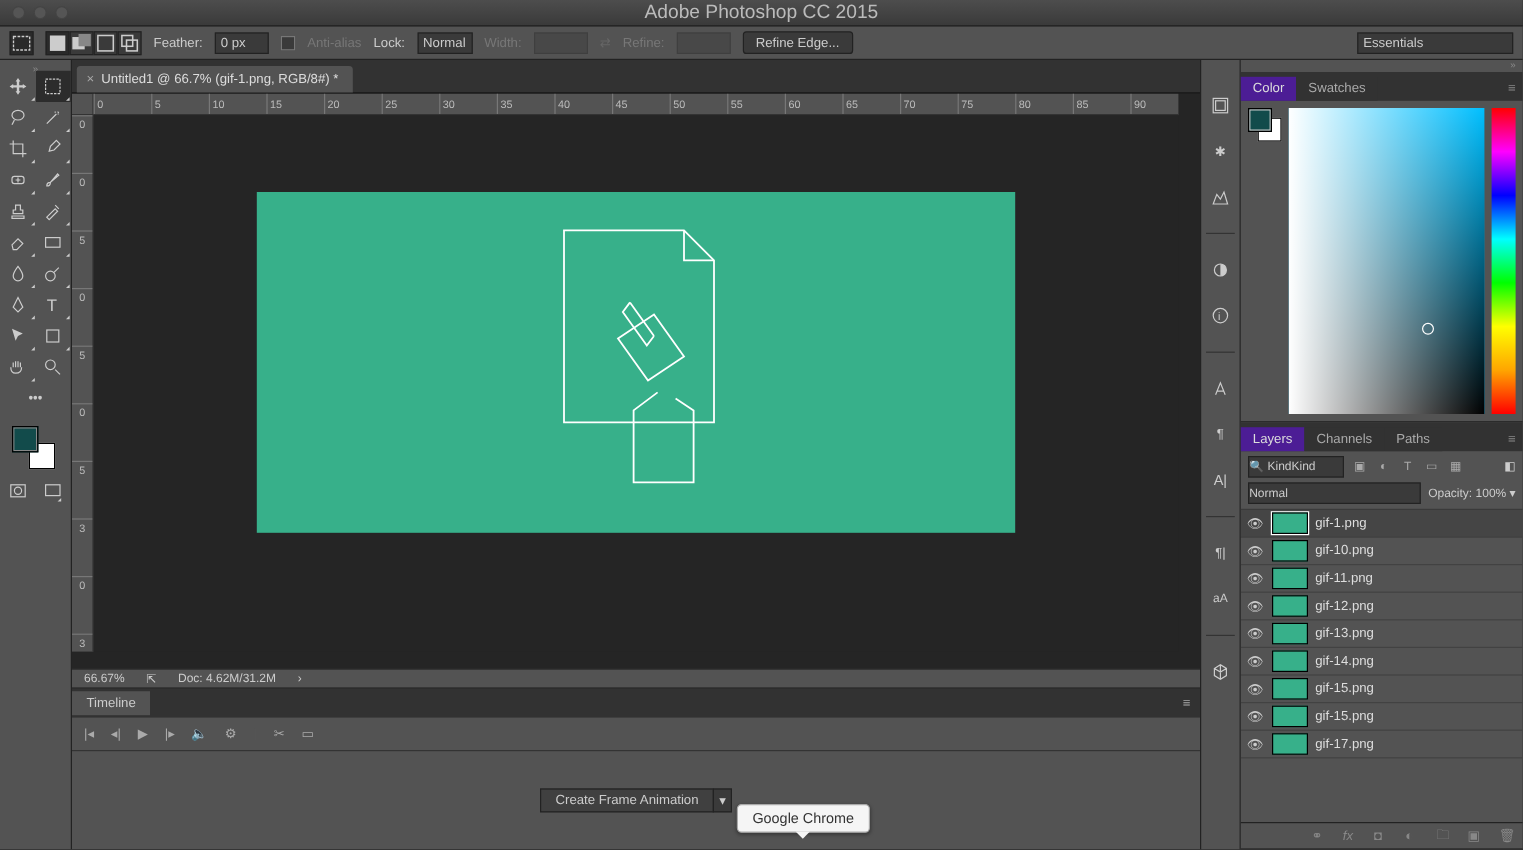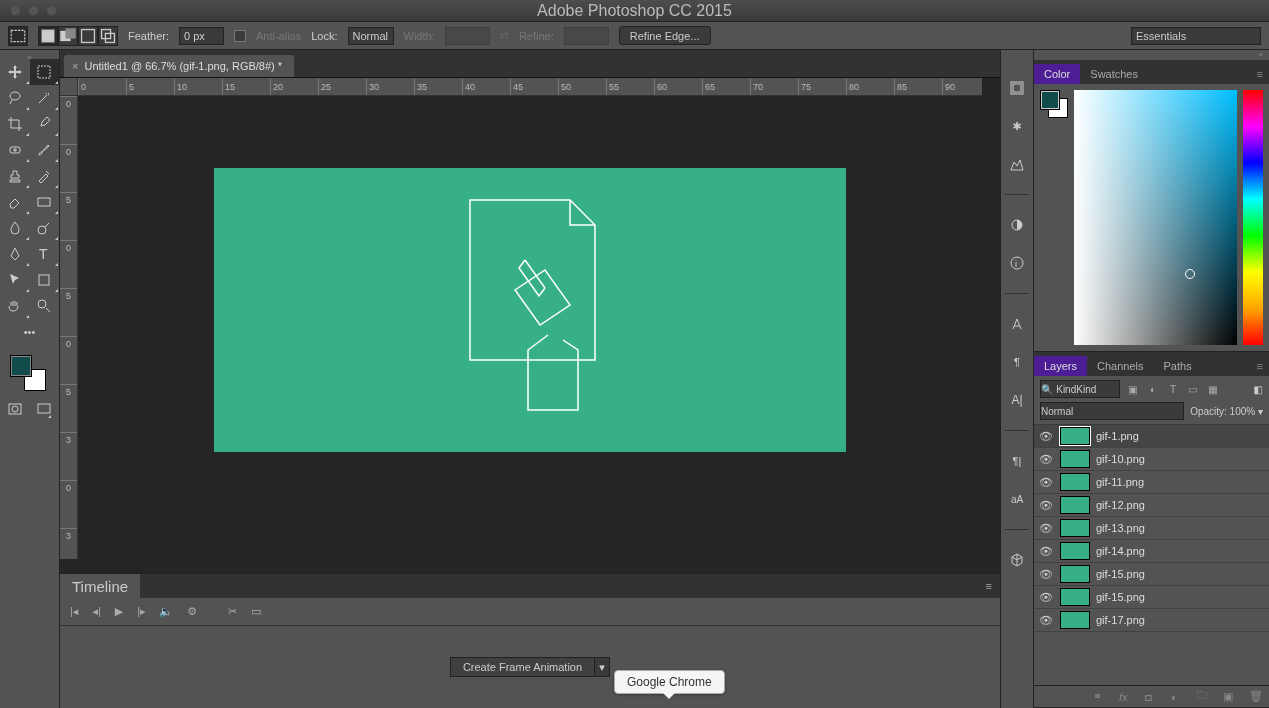--- a/index.html
+++ b/index.html
@@ -51,21 +51,21 @@
 .ruler-v div{height:48px; border-top:1px solid #777; padding-top:2px; text-align:center;}
 .ruler-corner{position:absolute;top:0;left:0;width:18px;height:18px;background:#535353;border-right:1px solid #333;border-bottom:1px solid #333;}
 .canvas-bg { position:absolute; top:18px; left:18px; right:18px; bottom:14px; background:#252525; display:flex; align-items:center; justify-content:center;}
 .artboard { width:632px; height:284px; background:#37b08a; position:relative; top:-18px;}
 .artboard svg{ position:absolute; left:50%; top:50%; transform:translate(-50%,-50%);}
 .status-bar { height:16px; background:#535353; border-top:1px solid #222; display:flex; align-items:center; padding:0 10px; gap:18px; color:#ccc; font-size:10px;}
 
 
 .timeline { height:135px; background:#535353; border-top:1px solid #222; display:flex; flex-direction:column;}
 .tl-tabrow{height:24px; background:#323232; display:flex; align-items:center;}
-.tl-tab{background:#535353; padding:4px 12px; font-size:15px;}
+.tl-tab{background:#535353; padding:4px 12px; font-size:11px;}
 .tl-tab.active{background:#535353;}
 .tl-menu{margin-left:auto; padding-right:8px; color:#aaa;}
 .tl-controls{height:28px; display:flex; align-items:center; gap:14px; padding:0 10px; border-bottom:1px solid #333; color:#aaa;}
 .tl-body{ flex:1; display:flex; align-items:center; justify-content:center;}
 .tl-body button{ background:#404040; border:1px solid #222; color:#ccc; padding:3px 12px; font-size:11px;}
 .tl-right-dd{ width:16px; height:20px; border:1px solid #222; background:#3a3a3a; margin-left:-1px; display:flex;align-items:center;justify-content:center;}
 
 
 .dockstrip{ width:34px; background:#535353; border-left:1px solid #222; border-right:1px solid #222; display:flex; flex-direction:column; align-items:center; padding-top:28px; gap:18px;}
 .dockstrip .dicon{width:20px;height:20px; color:#ccc; display:flex;align-items:center;justify-content:center;}
@@ -371,20 +371,26 @@
               <path d="M40 20 h100 l25 25 v135 h-125 z"></path>
               <path d="M140 20 v25 h25"></path>
               <path d="M85 110 l30 -20 l25 35 l-30 20 z"></path>
               <path d="M95 80 l20 28 M95 80 l-6 8 l20 28 l6 -8"></path>
               <path d="M118 155 l-20 15 v60 h50 v-60 l-15 -10"></path>
             </g>
           </svg>
         </div>
       </div>
     </div>
+    <div class="status-bar">
+      <span>66.67%</span>
+      <span>⇱</span>
+      <span>Doc: 4.62M/31.2M</span>
+      <span>›</span>
+    </div>
 
     <div class="timeline">
       <div class="tl-tabrow">
         <div class="tl-tab active">Timeline</div>
         <div class="tl-menu">≡</div>
       </div>
       <div class="tl-controls">
         <span>|◂</span>
         <span>◂|</span>
         <span>▶</span>

